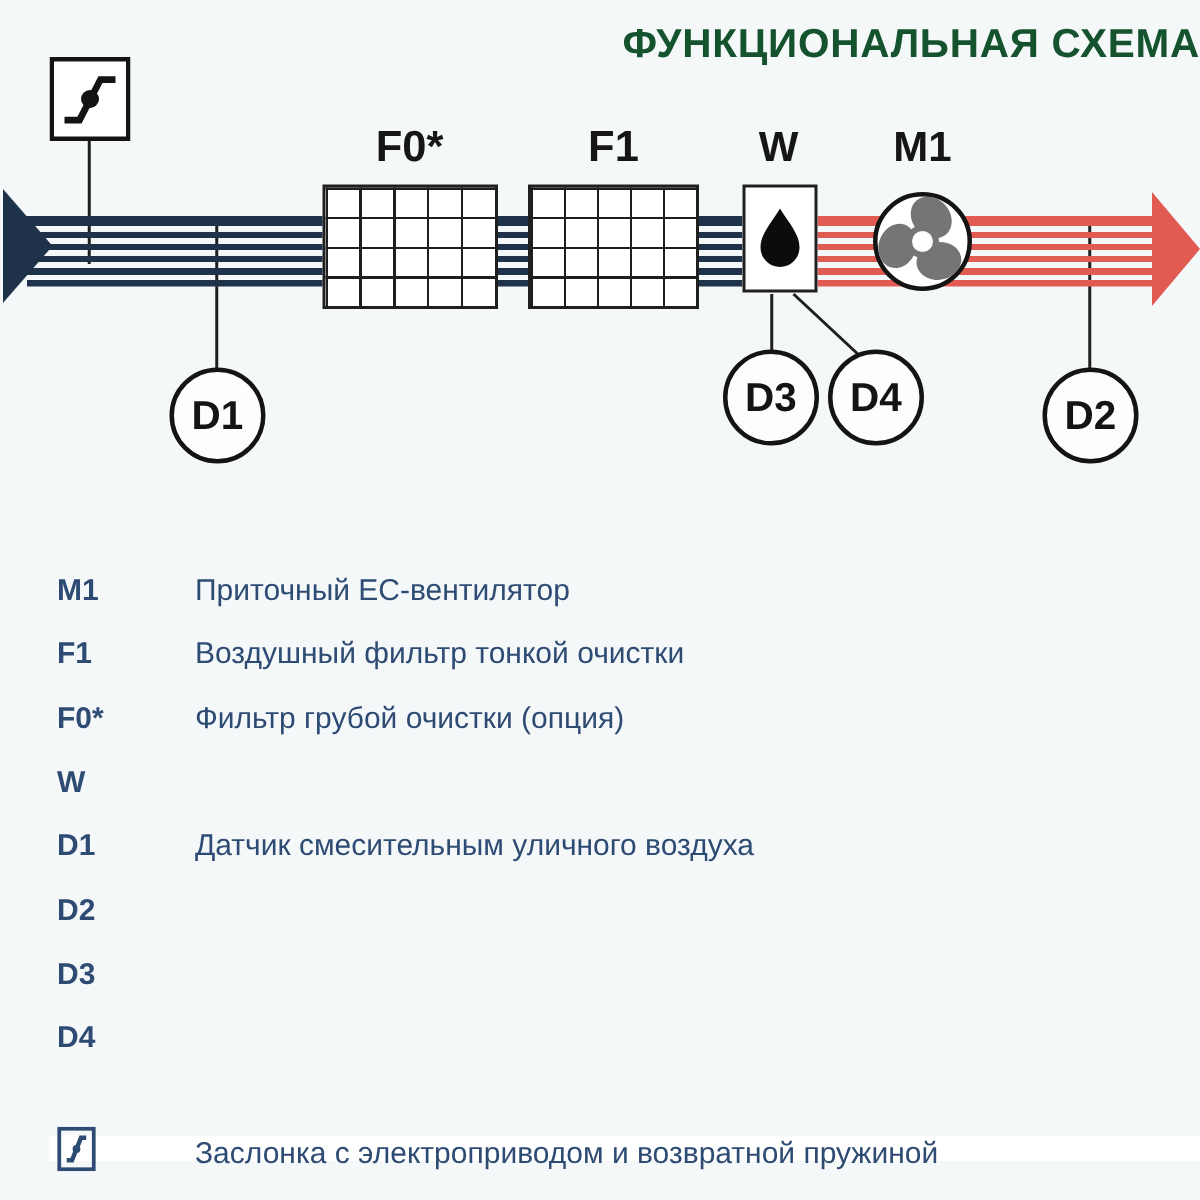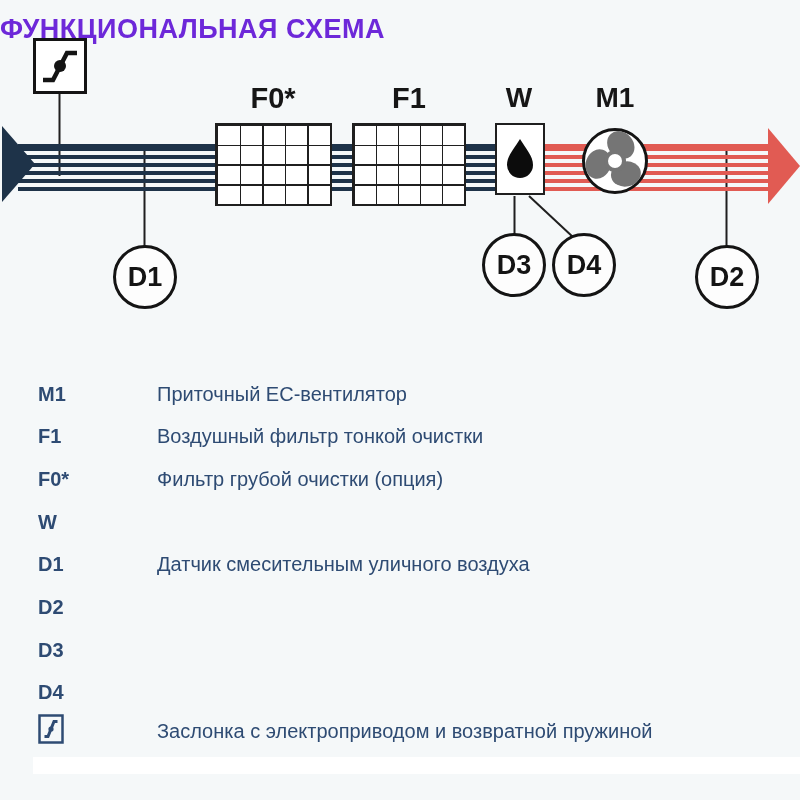--- a/index.html
+++ b/index.html
@@ -1,20 +1,20 @@
 <!DOCTYPE html>
 <html><head>
 <meta charset="utf-8">
 <style>
   html,body{margin:0;padding:0;}
   body{font-family:"Liberation Sans", sans-serif;}
   .page{position:relative;width:800px;height:800px;background:#f5f8f9;overflow:hidden;}
 
-  .title{position:absolute;left:0;top:14px;width:100%;text-align:left;
-         font-size:27px;font-weight:bold;color:#6d28d9;letter-spacing:.5px;}
+  .title{position:absolute;left:0;top:14px;width:100%;text-align:right;
+         font-size:27px;font-weight:bold;color:#14532d;letter-spacing:.5px;}
 
   
   .lines-svg{position:absolute;left:0;top:0;z-index:1;}
 
   .stripes{position:absolute;top:144px;height:47px;z-index:2;}
   .stripes.navy{left:18px;width:477px;
     background:linear-gradient(to bottom,
       #1e3349 0 7px, transparent 7px 10.5px,
       #1e3349 10.5px 15px, transparent 15px 18.5px,
       #1e3349 18.5px 23px, transparent 23px 26.5px,
@@ -65,21 +65,21 @@
           font-size:27px;font-weight:600;color:#141414;z-index:5;}
   .sensor.d1{left:113px;top:245px;}
   .sensor.d2{left:695px;top:245px;}
   .sensor.d3{left:482px;top:233px;}
   .sensor.d4{left:552px;top:233px;}
 
   
   .legend-row{position:absolute;left:38px;right:10px;height:28px;
               display:flex;align-items:center;z-index:2;}
   .lkey{width:92px;flex:0 0 92px;font-size:20px;font-weight:bold;color:#2e4b73;}
-  .ltext{font-size:20px;color:#2e4b73;white-space:nowrap;margin-left:27px;}
+  .ltext{font-size:20px;color:#2e4b73;white-space:nowrap;}
 
   .bottom-strip{position:absolute;left:33px;top:757px;width:767px;height:17px;background:#ffffff;z-index:0;}
 </style>
 </head>
 <body>
 
 <div class="page">
 
   <div class="title">ФУНКЦИОНАЛЬНАЯ СХЕМА</div>
 
@@ -161,21 +161,21 @@
   </div>
   <div class="legend-row" style="top:593px">
     <span class="lkey">D2</span>
   </div>
   <div class="legend-row" style="top:636px">
     <span class="lkey">D3</span>
   </div>
   <div class="legend-row" style="top:678px">
     <span class="lkey">D4</span>
   </div>
-  <div class="legend-row" style="top:717px">
+  <div class="legend-row" style="top:755px">
     <span class="lkey">
       <svg width="26" height="30" viewBox="0 0 26 30">
         <rect x="1.5" y="1.5" width="23" height="27" fill="none" stroke="#2e4b73" stroke-width="2.5"></rect>
         <polyline points="6.5,22.5 10,22.5 16,7.5 19.5,7.5" fill="none" stroke="#2e4b73" stroke-width="3"></polyline>
         <circle cx="13" cy="15" r="2.6" fill="#2e4b73"></circle>
       </svg>
     </span>
     <span class="ltext">Заслонка с электроприводом и возвратной пружиной</span>
   </div>
 

